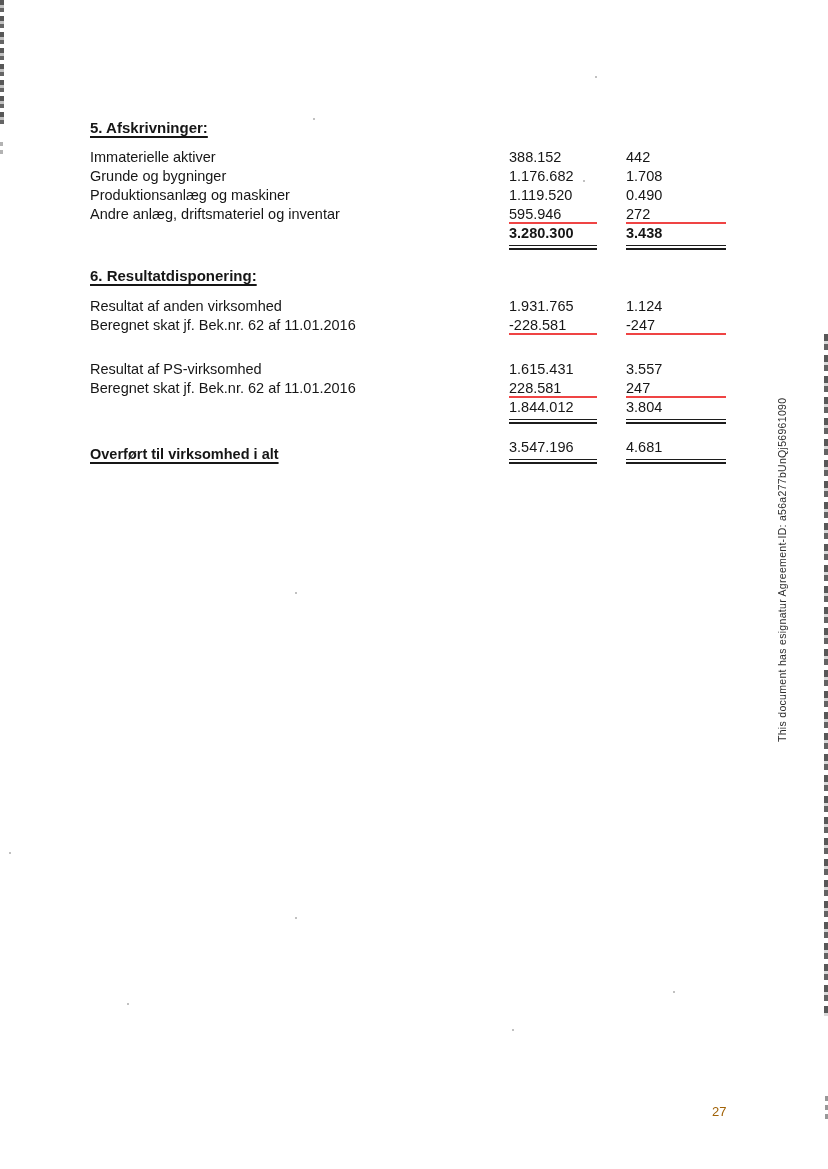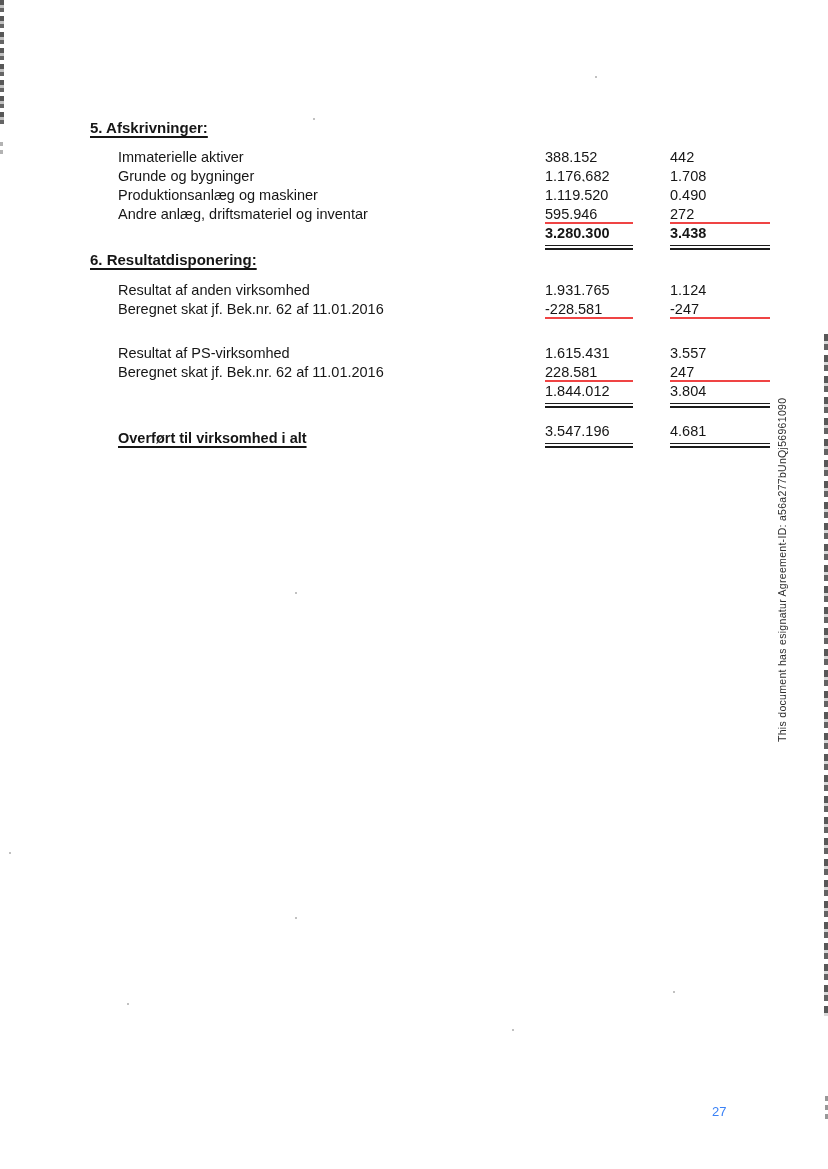--- a/index.html
+++ b/index.html
@@ -36,28 +36,27 @@
   .speck{position:absolute;width:2px;height:2px;border-radius:50%;background:#6a6a6a;opacity:.55;pointer-events:none;}
 
   
   .content{position:absolute;left:90px;top:118px;width:605px;font-size:14.5px;}
   .sec-title{
     margin:0;height:19px;line-height:19px;
     font-size:15px;font-weight:bold;
     text-decoration:underline;text-decoration-thickness:1.5px;text-underline-offset:3px;
   }
   #s5-title{margin-bottom:11px;}
-  #s6-title{margin-bottom:12px;}
+  #s6-title{margin-bottom:12px;margin-top:16px;}
   .row{
     display:grid;
     grid-template-columns:390px 88px 100px;
-    column-gap:37px;
+    column-gap:29px;
     height:19px;line-height:19px;
     align-items:end;
-    margin-left:28px;
   }
   .lbl{text-align:left;white-space:nowrap;}
   .num{text-align:left;box-sizing:border-box;}
   .row.underlined .num{border-bottom:2px solid #ef4444;line-height:16px;}
   .row.total{height:26px;}
   .row.total .num{position:relative;line-height:19px;height:26px;}
   .row.total .num::before,
   .row.total .num::after{
     content:"";position:absolute;left:0;right:0;height:1.7px;background:#1c1c1c;
   }
@@ -79,21 +78,21 @@
   .row.summary .num::after{top:24px;}
 
   
   .watermark{
     position:absolute;left:776px;top:430px;height:312px;
     writing-mode:vertical-rl;transform:rotate(180deg);
     font-size:10.5px;letter-spacing:.3px;color:#2e2e2e;white-space:nowrap;
   }
   .page-number{
     position:absolute;left:712px;top:1104px;
-    font-size:13px;color:#3b82f6;
+    font-size:13px;color:#a16207;
   }
 </style>
 </head>
 <body>
 
 <div class="sheet">
 
   <div class="edge edge-left"></div>
   <div class="edge edge-left-2"></div>
   <div class="edge edge-right"></div>

